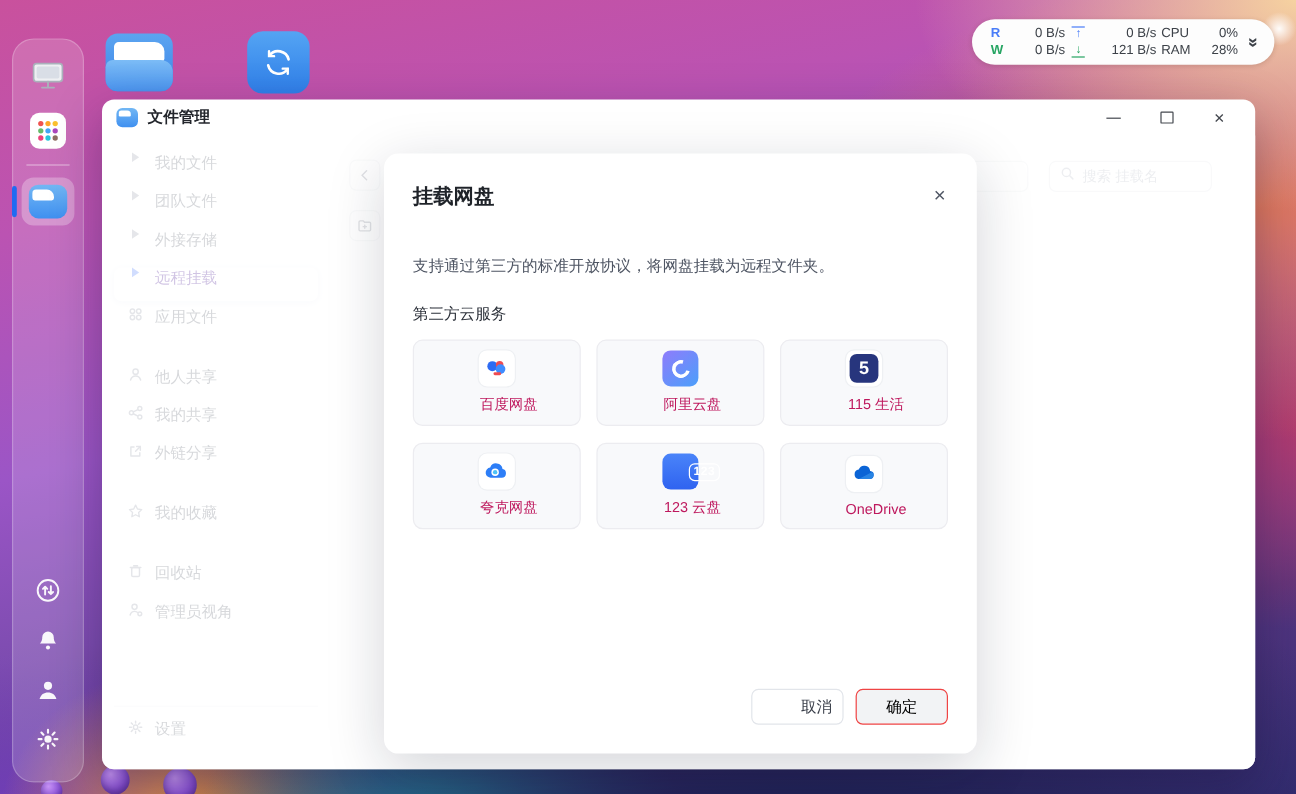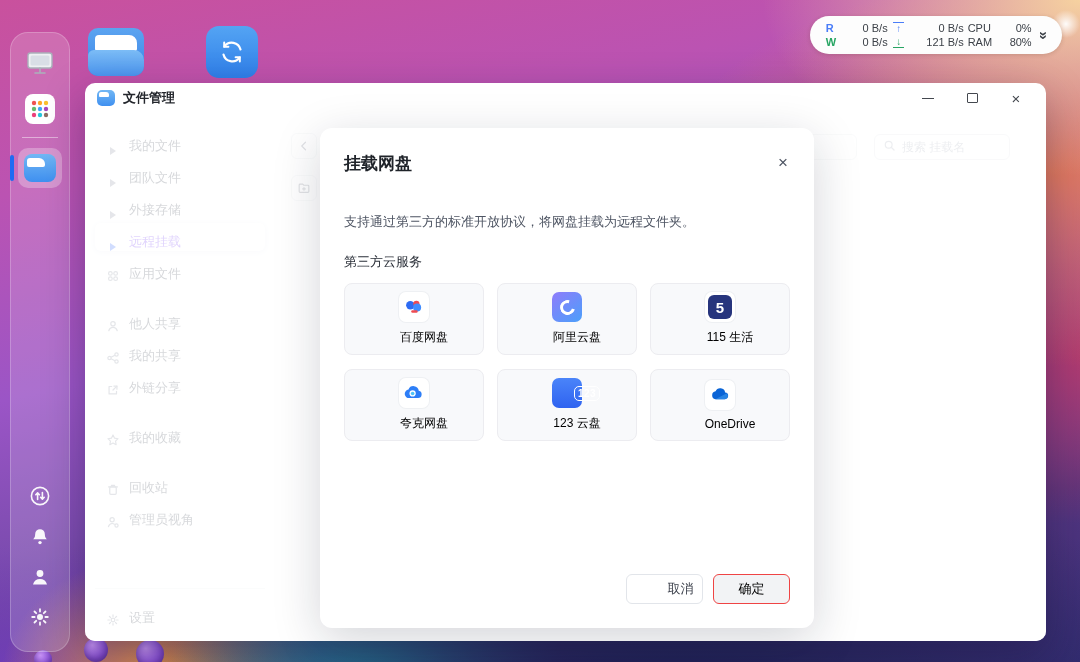--- a/index.html
+++ b/index.html
@@ -72,23 +72,23 @@
   .win-controls { margin-left:auto; display:flex; align-items:center; gap:28px; }
   .wc { display:flex; align-items:center; justify-content:center; width:16px; height:16px; cursor:pointer; color:#44484f; }
   .wc-min { width:12px; border-top:1.6px solid #44484f; height:0; }
   .wc-max { width:11px; height:10px; border:1.5px solid #44484f; border-radius:1px; }
   .wc-close { font-size:15px; line-height:1; }
 
   .win-body { position:absolute; top:30px; left:0; right:0; bottom:0; display:flex; border-radius:0 0 10px 10px; overflow:hidden; }
 
   
   .sidebar { width:190px; padding:12px 10px 12px 10px; display:flex; flex-direction:column; font-size:13px; color:#646a76; }
-  .side-item { height:28px; display:flex; align-items:flex-end; gap:9px; padding:0 10px; border-radius:6px; margin:2px 0; cursor:pointer; }
+  .side-item { height:28px; display:flex; align-items:flex-start; gap:9px; padding:0 10px; border-radius:6px; margin:2px 0; cursor:pointer; }
   .side-item .ic { width:15px; display:flex; justify-content:center; color:#9aa0ac; }
-  .side-item.active { background:#fff; box-shadow:0 1px 6px rgba(60,80,160,.12); color:#8b5cf6; }
+  .side-item.active { background:#fff; box-shadow:0 1px 6px rgba(60,80,160,.12); color:#4c1d95; }
   .side-item.active .ic { color:#4f7df9; }
   .side-gap { height:18px; }
   .side-bottom { margin-top:auto; border-top:1px solid #f0f1f3; padding-top:8px; }
   .caret { width:0; height:0; border-left:6px solid currentColor; border-top:4px solid transparent; border-bottom:4px solid transparent; }
 
   
   .content { flex:1; position:relative; }
   .tb-btn { position:absolute; background:#fff; border:1px solid #ebedf0; border-radius:6px; display:flex; align-items:center; justify-content:center; color:#8a8f9a; cursor:pointer; }
   .btn-back { left:16px; top:20px; width:26px; height:26px; }
   .btn-newfolder { left:16px; top:62px; width:26px; height:26px; }
@@ -106,21 +106,21 @@
     background:#fff; border-radius:12px; box-shadow:0 12px 48px rgba(15,23,42,.18);
     padding:24px; display:flex; flex-direction:column;
   }
   .modal-head { display:flex; align-items:flex-start; }
   .modal-title { font-size:17px; font-weight:bold; color:#1f2329; }
   .modal-close { margin-left:auto; font-size:17px; color:#4e5563; cursor:pointer; line-height:1; padding:2px; }
   .modal-desc { margin-top:38px; font-size:13px; color:#4e5563; }
   .modal-section { margin-top:22px; font-size:13px; font-weight:500; color:#2a2f38; }
   .svc-grid { margin-top:12px; display:grid; grid-template-columns:repeat(3,1fr); gap:14px 13px; }
   .svc-card { height:72px; background:#f8f9fb; border:1px solid #ececf0; border-radius:8px; display:flex; flex-direction:column; align-items:center; justify-content:center; gap:7px; cursor:pointer; }
-  .svc-label { font-size:12px; color:#000000;margin-left:20px; }
+  .svc-label { font-size:12px; color:#be185d;margin-left:20px; }
   .svc-ic { width:30px; height:30px; border-radius:7px; display:flex; align-items:center; justify-content:center; }
   .ic-baidu { background:#fff; box-shadow:0 0 0 1px #eef0f3; }
   .ic-aliyun { background:linear-gradient(140deg,#8f7cfb,#4b9ffa); }
   .ring-c { width:15px; height:15px; border:3px solid #fff; border-radius:50%; border-right-color:transparent; transform:rotate(-30deg); }
   .ic-115 { background:#fff; box-shadow:0 0 0 1px #eef0f3; }
   .ic-115 .sq { width:24px; height:24px; border-radius:6px; background:#27357d; color:#fff; font-weight:bold; font-size:15px; display:flex; align-items:center; justify-content:center; }
   .ic-quark { background:#fff; box-shadow:0 0 0 1px #eef0f3; }
   .ic-123 { background:linear-gradient(180deg,#4a84f9,#2f63f0); }
   .ic-123 .b123 { border:1.5px solid #fff; border-radius:5px; padding:1px 3px; color:#fff; font-size:10px; font-weight:bold; letter-spacing:.5px;margin-left:40px; }
   .ic-onedrive { background:#fff; box-shadow:0 0 0 1px #eef0f3; }
@@ -221,21 +221,21 @@
     <span class="num">0 B/s</span>
     <span class="io-up">↑</span>
     <span class="num">0 B/s</span>
     <span>CPU</span>
     <span class="num">0%</span>
     <span class="lab-w">W</span>
     <span class="num">0 B/s</span>
     <span class="io-dn">↓</span>
     <span class="num">121 B/s</span>
     <span>RAM</span>
-    <span class="num">80%</span>
+    <span class="num">28%</span>
   </div>
   <span class="stats-chevron">»</span>
 </div>
 
 <div class="window">
   <div class="titlebar">
     <span class="tile-folder small"></span>
     <span class="title">文件管理</span>
     <div class="win-controls">
       <span class="wc">

